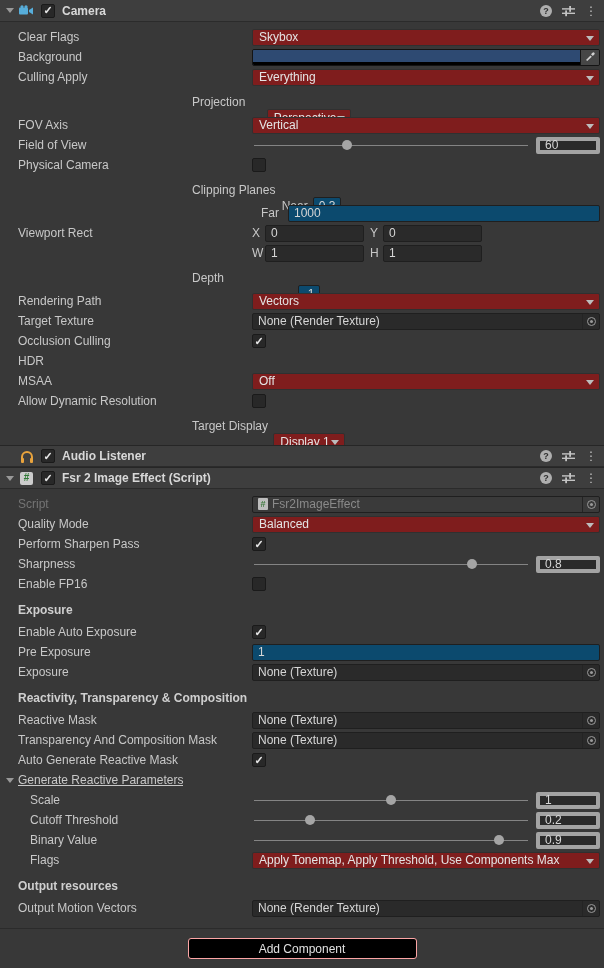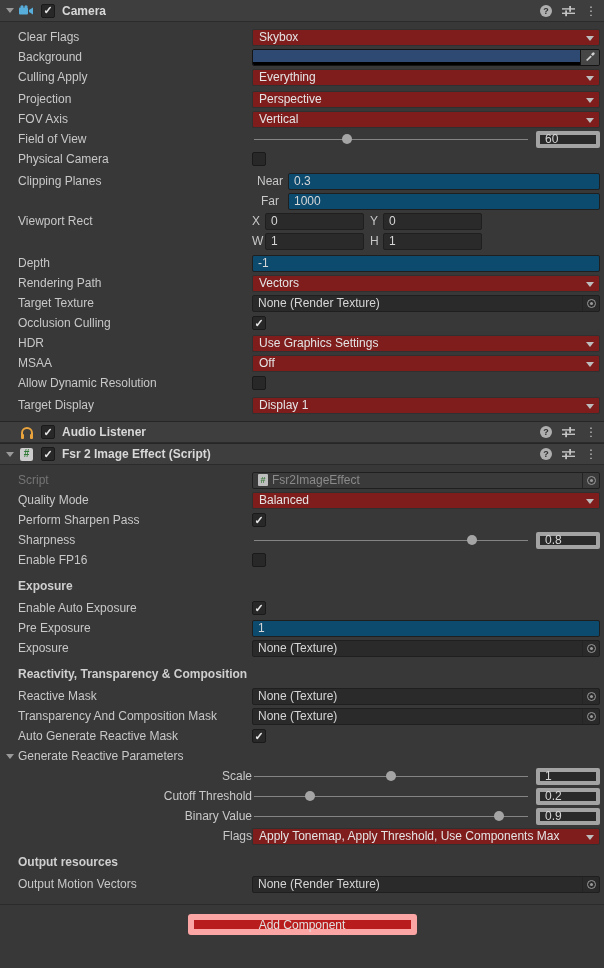--- a/index.html
+++ b/index.html
@@ -40,23 +40,23 @@
     width:12px; height:12px; border-radius:50%; background:#AFAFAF;
     color:#2E2E2E; font-size:9px; font-weight:bold;
     display:flex; align-items:center; justify-content:center;
   }
   .kebab { color:#C4C4C4; font-size:12px; letter-spacing:0; line-height:12px; }
 
   
   .comp-body { padding-top:5px; padding-bottom:6px; }
   .row { display:flex; align-items:center; height:20px; padding-left:18px; padding-right:4px; }
   .row .lbl { width:234px; flex:none; white-space:nowrap; overflow:hidden; color:#C8C8C8; }
-  .row.sub .lbl { text-indent:12px;text-align:right; }
+  .row.sub .lbl { text-indent:12px; }
   .row .lbl.disabled { color:#747474; }
-  .gap8 { margin-top:2px; }
+  .gap8 { margin-top:8px;flex-direction:column; }
   .gap12 { margin-top:12px; }
   .section-header {
     height:16px; margin-top:8px; margin-bottom:4px;
     display:flex; align-items:center; padding-left:18px;
     font-weight:bold; color:#CFCFCF; white-space:nowrap;
   }
   .val { flex:1; display:flex; align-items:center; height:17px; min-width:0; }
 
   
   .dropdown {
@@ -122,21 +122,21 @@
   }
   .script-badge {
     width:13px; height:13px; background:#CDCDCD; border-radius:2px;
     display:flex; align-items:center; justify-content:center;
     color:#2F7A35; font-size:10px; font-weight:bold; line-height:10px;
   }
 
   .add-sep { height:1px; background:#2B2B2B; margin-top:4px; }
   .add-btn {
     width:229px; height:21px; margin:9px auto 0;
-    background:#b91c1c; border:6px solid #fca5a5; border-radius:3px;
+    background:#000000; border:1px solid #fca5a5; border-radius:3px;
     display:flex; align-items:center; justify-content:center;
     color:#E0E0E0;
   }
 </style>
 </head>
 <body>
 
 <div class="inspector">
 
   <div class="comp-header first">
@@ -306,26 +306,20 @@
 
     <div class="row">
       <span class="lbl">Occlusion Culling</span>
       <div class="val">
           <div class="checkbox">✓</div>
         </div>
     </div>
 
     <div class="row">
       <span class="lbl">HDR</span>
-      <div class="val">
-          <div class="dropdown">
-        <span>Use Graphics Settings</span>
-        <span class="dd-arrow"></span>
-      </div>
-        </div>
     </div>
 
     <div class="row">
       <span class="lbl">MSAA</span>
       <div class="val">
           <div class="dropdown">
         <span>Off</span>
         <span class="dd-arrow"></span>
       </div>
         </div>
@@ -504,21 +498,21 @@
 
     <div class="row">
       <span class="lbl">Auto Generate Reactive Mask</span>
       <div class="val">
           <div class="checkbox">✓</div>
         </div>
     </div>
 
     <div class="row" style="padding-left:6px;">
       <div class="foldout" style="margin-left:0; margin-right:4px;"></div>
-      <span class="lbl" style="width:auto;">Generate Reactive Parameters</span>
+      <span class="lbl" style="width:auto;text-decoration:underline;">Generate Reactive Parameters</span>
     </div>
 
     <div class="row sub">
       <span class="lbl">Scale</span>
       <div class="val">
         <div class="slider-wrap">
           <div class="slider-track"></div>
           <div class="slider-handle" style="left: calc(50% - 5px);"></div>
         </div>
         <div class="slider-val">1</div>

